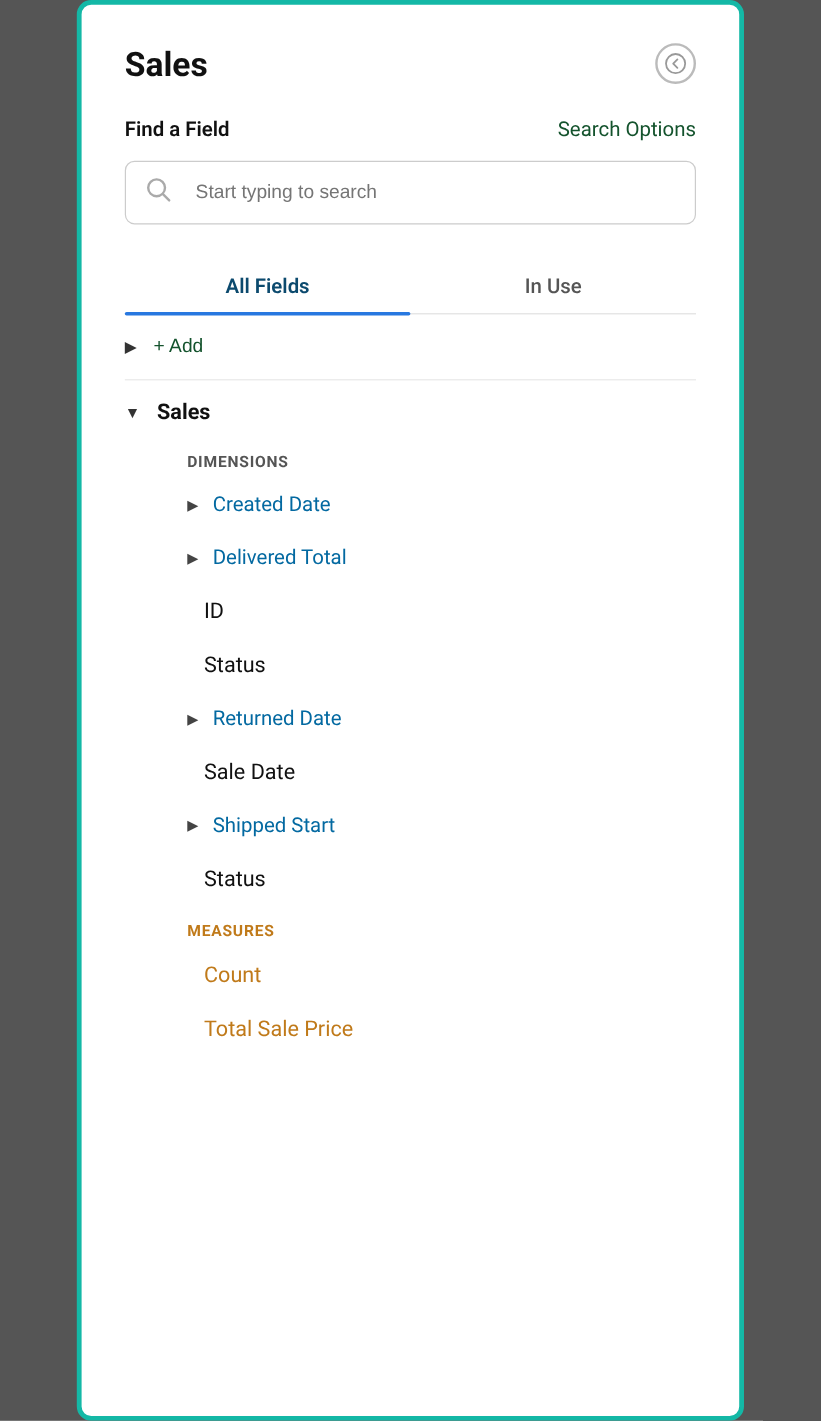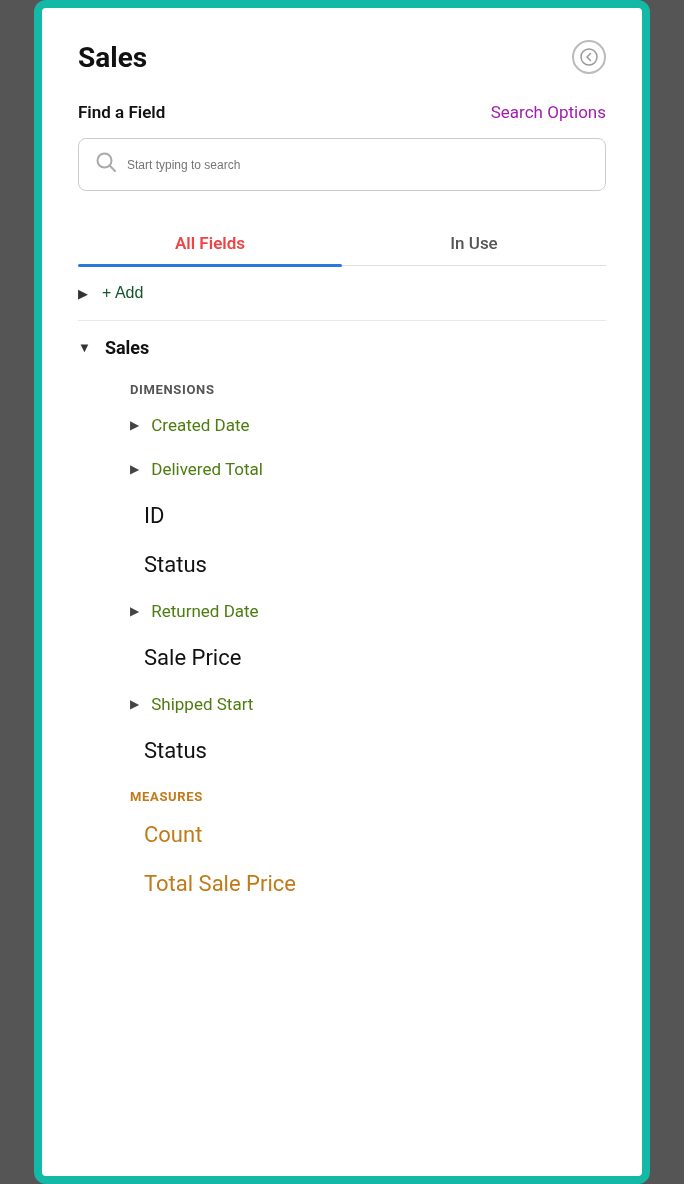--- a/index.html
+++ b/index.html
@@ -7,25 +7,25 @@
     body {
       background: #555;
       display: flex;
       justify-content: center;
       align-items: center;
       min-height: 100vh;
       font-family: -apple-system, BlinkMacSystemFont, 'Segoe UI', Roboto, sans-serif;
     }
 
     .panel {
-      width: 616px;
+      width: 556px;
       min-height: 1184px;
       background: #fff;
       border-radius: 12px;
-      border: 8px solid #14b8a6;
+      border: 4px solid #14b8a6;
       overflow: hidden;
       display: flex;
       flex-direction: column;
       padding: 0;
     }
 
     .panel-inner {
       padding: 32px 36px 32px 36px;
       display: flex;
       flex-direction: column;
@@ -69,21 +69,21 @@
     }
 
     .find-label {
       font-size: 17px;
       font-weight: 600;
       color: #111;
     }
 
     .search-options-link {
       font-size: 17px;
-      color: #a21caf;
+      color: #14532d;
       cursor: pointer;
       text-decoration: none;
     }
 
     
     .search-box {
       display: flex;
       align-items: center;
       border: 1.5px solid #ccc;
       border-radius: 8px;
@@ -94,24 +94,25 @@
 
     .search-icon {
       color: #aaa;
       font-size: 20px;
       flex-shrink: 0;
     }
 
     .search-input {
       border: none;
       outline: none;
-      font-size: 12px;
+      font-size: 16px;
       color: #a21caf;
       width: 100%;
       background: transparent;
+      margin-left: 10px;
     }
 
     
     .tabs {
       display: flex;
       border-bottom: 1.5px solid #e0e0e0;
       margin-bottom: 0;
     }
 
     .tab {
@@ -119,21 +120,21 @@
       text-align: center;
       padding: 14px 0 12px 0;
       font-size: 17px;
       cursor: pointer;
       position: relative;
       color: #555;
       font-weight: 500;
     }
 
     .tab.active {
-      color: #ef4444;
+      color: #0c4a6e;
       font-weight: 600;
     }
 
     .tab.active::after {
       content: '';
       position: absolute;
       bottom: -1.5px;
       left: 0;
       right: 0;
       height: 3px;
@@ -218,31 +219,31 @@
     }
 
     .field-item .field-arrow {
       font-size: 12px;
       color: #444;
       margin-right: 12px;
     }
 
     .field-name {
       font-size: 17px;
-      color: #4d7c0f;
+      color: #0369a1;
     }
 
     
     .field-item-plain {
       padding: 12px 0 12px 66px;
       cursor: pointer;
     }
 
     .field-name-plain {
-      font-size: 22px;
+      font-size: 18px;
       color: #111;
     }
 
     .field-name-plain.measure {
       color: #c07a1a;
     }
   </style>
 </head>
 <body>
 
@@ -312,21 +313,21 @@
     <div class="field-item-plain">
       <span class="field-name-plain">Status</span>
     </div>
 
     <div class="field-item">
       <span class="field-arrow">▶</span>
       <span class="field-name">Returned Date</span>
     </div>
 
     <div class="field-item-plain">
-      <span class="field-name-plain">Sale Price</span>
+      <span class="field-name-plain">Sale Date</span>
     </div>
 
     <div class="field-item">
       <span class="field-arrow">▶</span>
       <span class="field-name">Shipped Start</span>
     </div>
 
     <div class="field-item-plain">
       <span class="field-name-plain">Status</span>
     </div>

